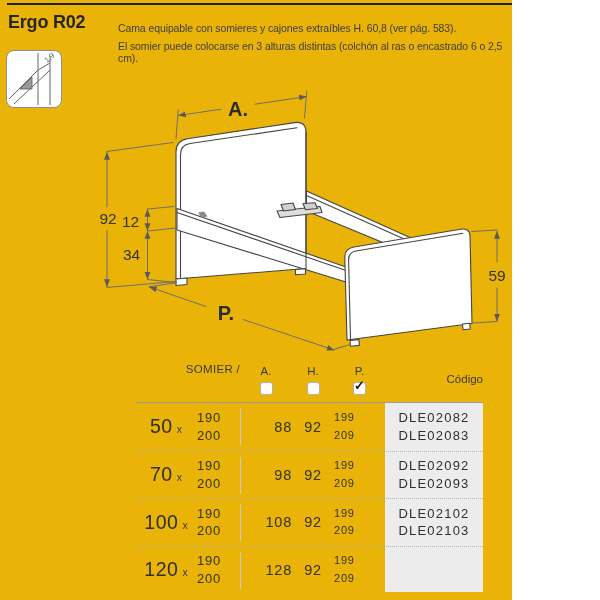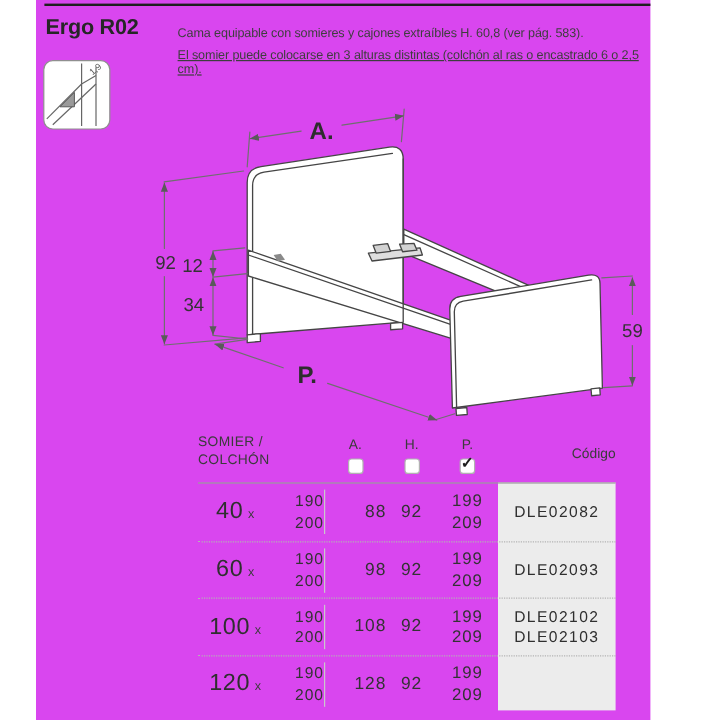--- a/index.html
+++ b/index.html
@@ -1,49 +1,49 @@
 <!DOCTYPE html>
 <html><head>
 <meta charset="utf-8">
 <style>
   html,body{margin:0;padding:0;background:#fff;}
-  .page{position:relative;width:512px;height:600px;background:#d946ef;overflow:hidden;
-        font-family:"Liberation Sans",sans-serif;color:#3b3b3b;margin-left:30px;}
+  .page{position:relative;width:512px;height:600px;background:#eab308;overflow:hidden;
+        font-family:"Liberation Sans",sans-serif;color:#3b3b3b;}
   .toprule{position:absolute;left:7px;top:3px;width:581px;height:2px;background:#1f1f1f;}
   .title{position:absolute;left:8px;top:12px;font-size:18px;font-weight:bold;color:#262626;letter-spacing:-0.2px;}
   .desc1{position:absolute;left:118px;top:22px;font-size:10.5px;color:#3e3e3e;letter-spacing:-0.1px;}
-  .desc2{position:absolute;left:118px;top:40px;font-size:10.5px;color:#3e3e3e;letter-spacing:-0.1px;text-decoration:underline;}
+  .desc2{position:absolute;left:118px;top:40px;font-size:10.5px;color:#3e3e3e;letter-spacing:-0.1px;}
   .corner-icon{position:absolute;left:6px;top:50px;width:56px;height:58px;border:1px solid #8f8f8f;
         border-radius:8px;box-sizing:border-box;background:#fff;}
   svg text{font-family:"Liberation Sans",sans-serif;}
   .dimnum{font-size:15.5px;fill:#333;}
   .dimletter{font-size:20px;font-weight:bold;fill:#2d2d2d;}
   
   .tbl{position:absolute;left:135px;top:357px;width:348px;height:235px;}
   .band{position:absolute;left:250px;top:45px;width:98px;height:190px;background:#ececec;}
   .hrule{position:absolute;left:0;top:45px;width:348px;height:1px;background:#9c9c9c;}
   .thead{position:absolute;left:0;top:0;width:348px;height:45px;}
-  .h-size{position:absolute;left:0;top:5px;width:105px;text-align:left;font-size:11.5px;line-height:15px;letter-spacing:0.3px;color:#3b3b3b;}
+  .h-size{position:absolute;left:0;top:5px;width:105px;text-align:right;font-size:11.5px;line-height:15px;letter-spacing:0.3px;color:#3b3b3b;}
   .h-col{position:absolute;top:8px;text-align:center;font-size:11.5px;color:#3b3b3b;}
   .h-a{left:105px;width:52px;} .h-h{left:157px;width:42px;} .h-p{left:199px;width:51px;}
   .h-code{position:absolute;left:250px;top:16px;width:98px;text-align:right;font-size:11.5px;color:#3b3b3b;}
   .cb{width:13px;height:13px;border:1.5px solid #b2b2b2;border-radius:3px;margin:5px auto 0;
       box-sizing:border-box;position:relative;background:#fff;}
   .cb .tick{position:absolute;left:0px;top:-5px;font-size:13px;font-weight:bold;color:#1c1c1c;}
   .rows{position:absolute;left:0;top:46px;width:348px;}
   .row{position:relative;height:47.5px;box-sizing:border-box;display:flex;align-items:center;}
   .row + .row{border-top:1px dotted #b3b3b3;}
   .vsep{position:absolute;left:105px;top:5px;height:37px;width:1px;background:#c9c9c9;}
   .c-size{width:62px;display:flex;justify-content:center;align-items:center;}
   .c-size .num{font-size:19.5px;color:#2f2f2f;letter-spacing:0.5px;}
   .c-size .x{font-size:10.5px;color:#3b3b3b;margin-left:4px;margin-top:5px;}
-  .c-len{width:43px;text-align:right;font-size:13px;line-height:17.5px;letter-spacing:0.8px;color:#333;}
+  .c-len{width:43px;text-align:left;font-size:13px;line-height:17.5px;letter-spacing:0.8px;color:#333;}
   .c-a{width:52px;text-align:right;font-size:14.5px;letter-spacing:0.8px;color:#333;}
   .c-h{width:42px;text-align:center;font-size:14.5px;letter-spacing:0.8px;color:#333;}
-  .c-p{width:51px;text-align:center;font-size:14px;line-height:17.5px;letter-spacing:0.8px;color:#333;}
+  .c-p{width:51px;text-align:left;font-size:11px;line-height:17.5px;letter-spacing:0.8px;color:#333;}
   .c-code{width:98px;text-align:center;font-size:13px;line-height:17.5px;letter-spacing:1.2px;color:#2f2f2f;}
 </style>
 </head>
 <body>
 
 <div class="page">
 
   <div class="toprule"></div>
   <div class="title">Ergo R02</div>
   <div class="desc1">Cama equipable con somieres y cajones extraíbles H. 60,8 (ver pág. 583).</div>
@@ -128,21 +128,20 @@
     <text class="dimnum" x="130.5" y="226.5" text-anchor="middle" font-size="15">12</text>
     <text class="dimnum" x="131.5" y="259.5" text-anchor="middle">34</text>
     <text class="dimnum" x="497" y="280.5" text-anchor="middle">59</text>
   </svg>
 
   <div class="tbl">
     <div class="band"></div>
     <div class="thead">
       <div class="h-size">
         <div>SOMIER /</div>
-        <div>COLCHÓN</div>
       </div>
       <div class="h-col h-a">
         <div>A.</div>
         <div class="cb"></div>
       </div>
       <div class="h-col h-h">
         <div>H.</div>
         <div class="cb"></div>
       </div>
       <div class="h-col h-p">
@@ -153,55 +152,57 @@
       </div>
       <div class="h-code">Código</div>
     </div>
     <div class="hrule"></div>
 
     <div class="rows">
 
       <div class="row">
         <div class="vsep"></div>
         <div class="c-size">
-          <span class="num">40</span>
+          <span class="num">50</span>
           <span class="x">x</span>
         </div>
         <div class="c-len">
           <div>190</div>
           <div>200</div>
         </div>
         <div class="c-a">88</div>
         <div class="c-h">92</div>
         <div class="c-p">
           <div>199</div>
           <div>209</div>
         </div>
         <div class="c-code">
           <div>DLE02082</div>
-        </div>
-      </div>
-
-      <div class="row">
-        <div class="vsep"></div>
-        <div class="c-size">
-          <span class="num">60</span>
+          <div>DLE02083</div>
+        </div>
+      </div>
+
+      <div class="row">
+        <div class="vsep"></div>
+        <div class="c-size">
+          <span class="num">70</span>
           <span class="x">x</span>
         </div>
         <div class="c-len">
           <div>190</div>
           <div>200</div>
         </div>
         <div class="c-a">98</div>
         <div class="c-h">92</div>
         <div class="c-p">
           <div>199</div>
           <div>209</div>
         </div>
         <div class="c-code">
+          <div>DLE02092</div>
           <div>DLE02093</div>
         </div>
       </div>
 
       <div class="row">
         <div class="vsep"></div>
         <div class="c-size">
           <span class="num">100</span>
           <span class="x">x</span>
         </div>

